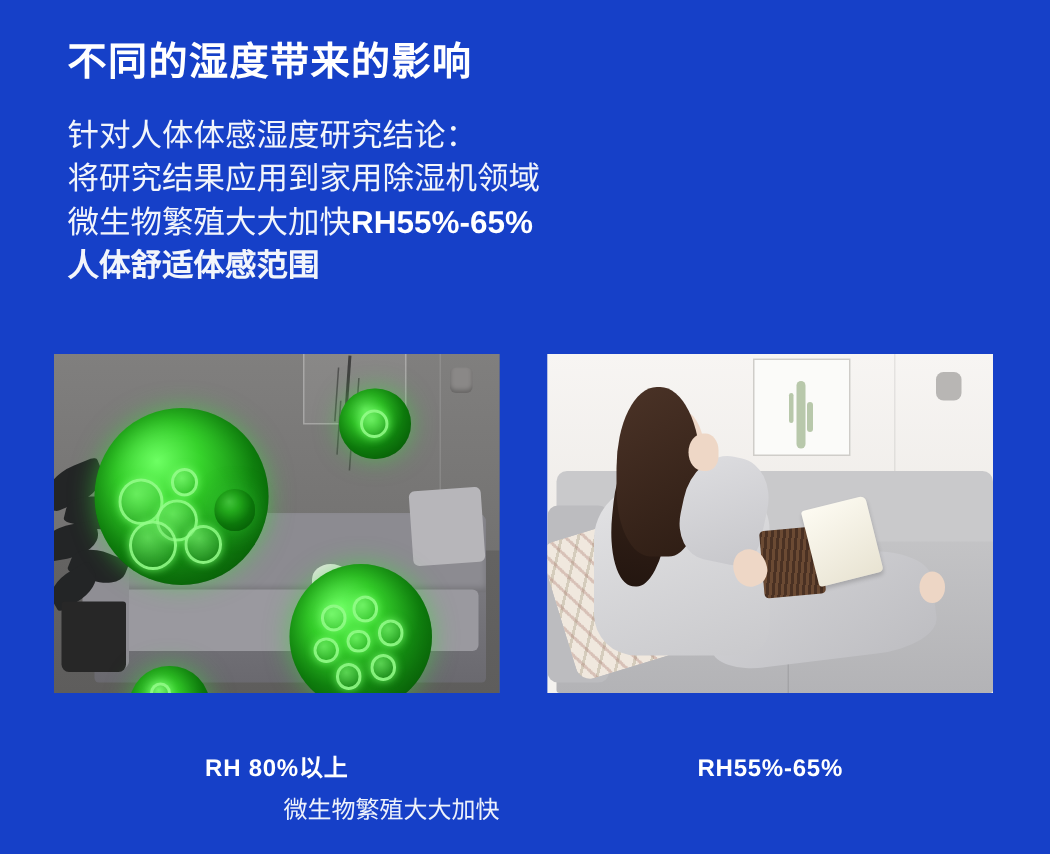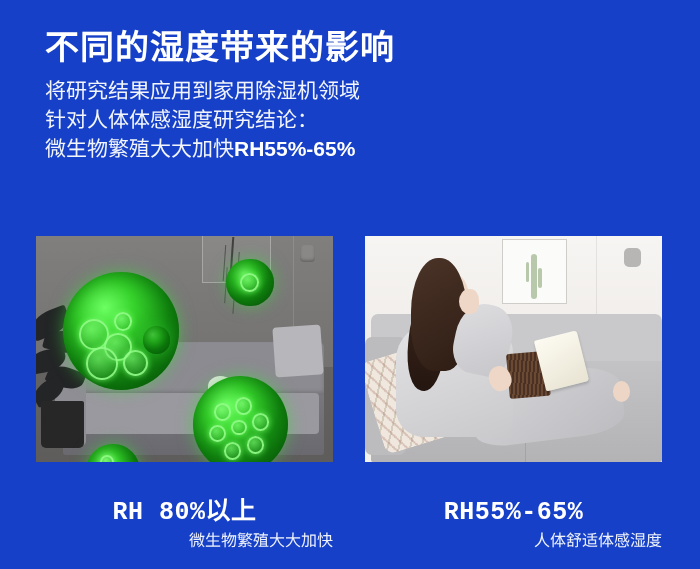--- a/index.html
+++ b/index.html
@@ -12,21 +12,21 @@
   }
   .slide {
     position:relative;
     width:700px; height:569px;
     background:#1640C8;
   }
 
   
   .title {
     position:absolute; left:45px; top:20px;
-    font-size:34px; font-weight:bold; color:#ffffff;
+    font-size:26px; font-weight:bold; color:#ffffff;
     letter-spacing:1px; white-space:nowrap;
   }
   .body-block {
     position:absolute; left:45px; top:76px;
     color:#ffffff;
   }
   .body-line {
     font-size:21px; line-height:29px; color:#f2f5fb;
     white-space:nowrap; font-weight:normal;
   }
@@ -248,41 +248,41 @@
     background:#eed7c6; border-radius:50% 50% 45% 45%; transform:rotate(-20deg);
   }
 
   
   .cap{
     position:absolute; text-align:center; color:#ffffff;
   }
   .cap-left { left:36px;  top:498px; width:297px; }
   .cap-right{ left:365px; top:498px; width:297px; }
   .cap-title{
-    font-size:25px; font-weight:bold; letter-spacing:.5px; line-height:30px;
+    font-size:16px; font-weight:bold; letter-spacing:.5px; line-height:30px;
     white-space:nowrap;
-    font-family:Liberation Mono, monospace;
   }
   .cap-sub{
     font-size:16px; font-weight:normal; color:#eef2fb; line-height:26px;
     white-space:nowrap;
     text-align:right;
   }
 </style>
 </head>
 <body>
 
 <div class="slide">
 
   <div class="title">不同的湿度带来的影响</div>
 
   <div class="body-block">
+    <div class="body-line">针对人体体感湿度研究结论：</div>
     <div class="body-line">将研究结果应用到家用除湿机领域</div>
-    <div class="body-line">针对人体体感湿度研究结论：</div>
     <div class="body-line"><span>微生物繁殖大大加快</span><span class="bold">RH55%-65%</span></div>
+    <div class="body-line b">人体舒适体感范围</div>
   </div>
 
   <div class="panel panel-left">
     <div class="room-dim">
       <div class="wall-dim">
         <div class="art-dim">
           <div class="twig"></div>
         </div>
         <div class="knob-dim"></div>
       </div>
@@ -365,16 +365,15 @@
     </div>
   </div>
 
   <div class="cap cap-left">
     <div class="cap-title">RH 80%以上</div>
     <div class="cap-sub">微生物繁殖大大加快</div>
   </div>
 
   <div class="cap cap-right">
     <div class="cap-title">RH55%-65%</div>
-    <div class="cap-sub">人体舒适体感湿度</div>
   </div>
 
 </div>
 
 </body></html>

